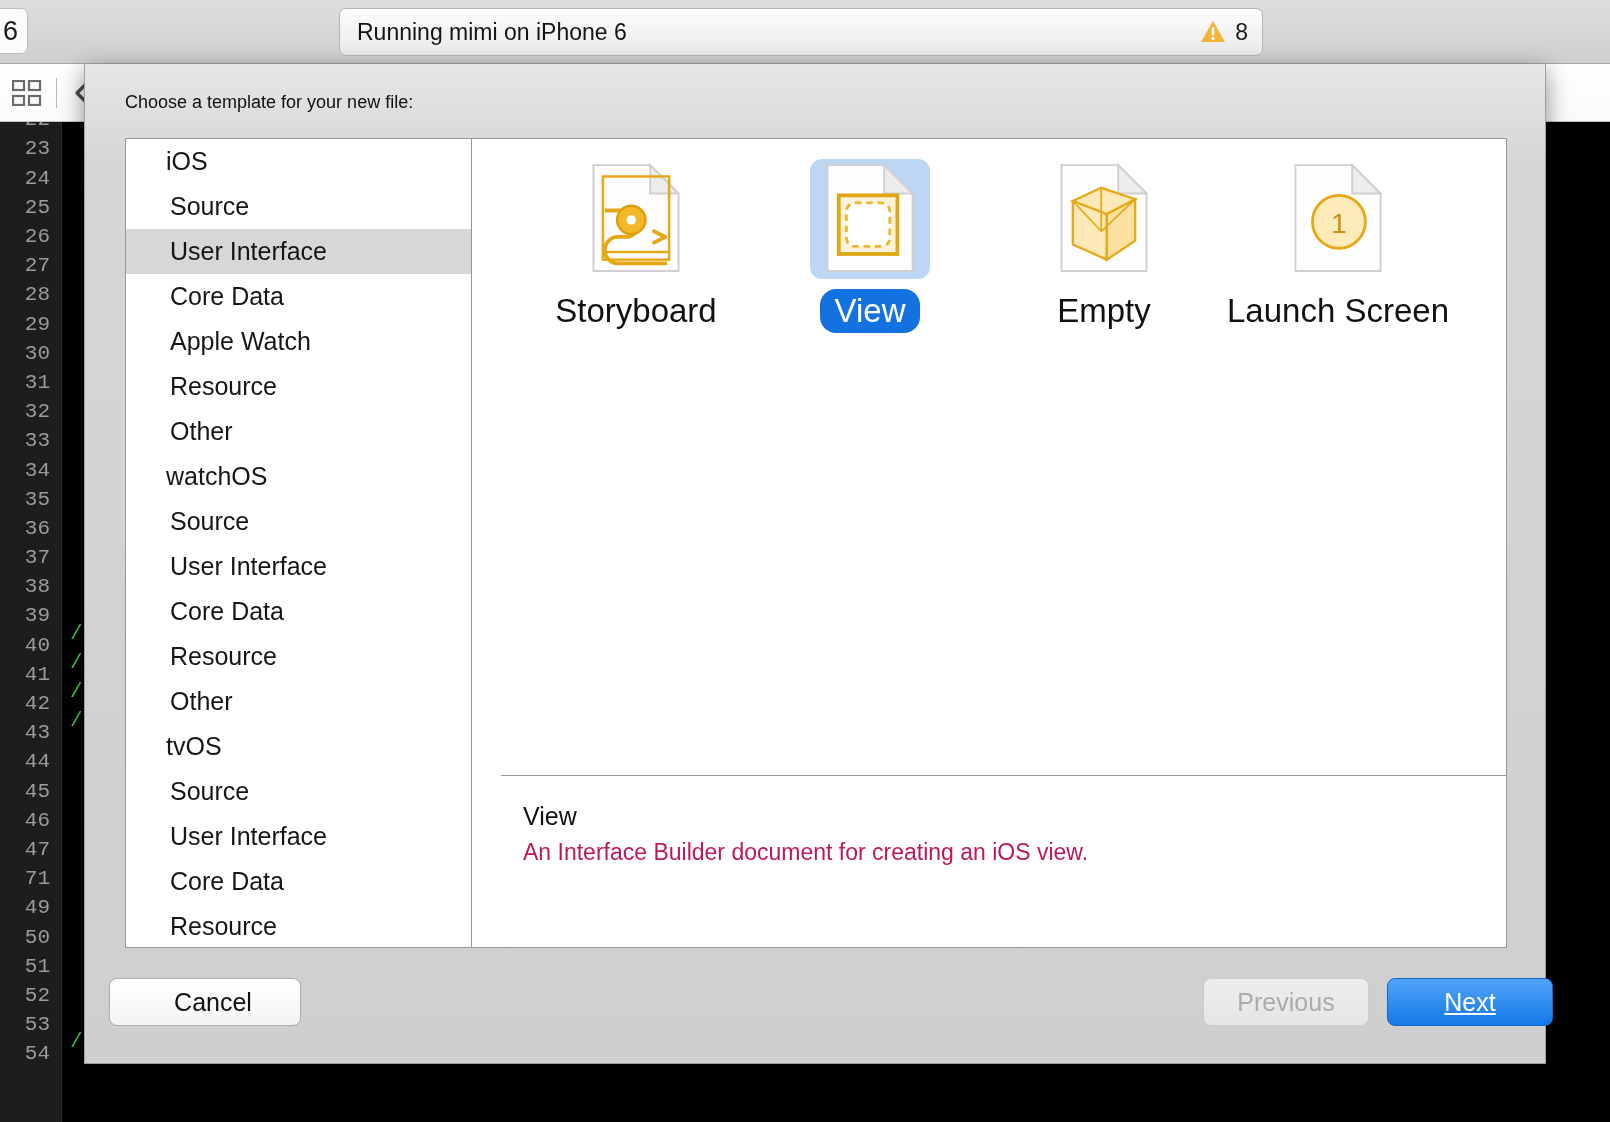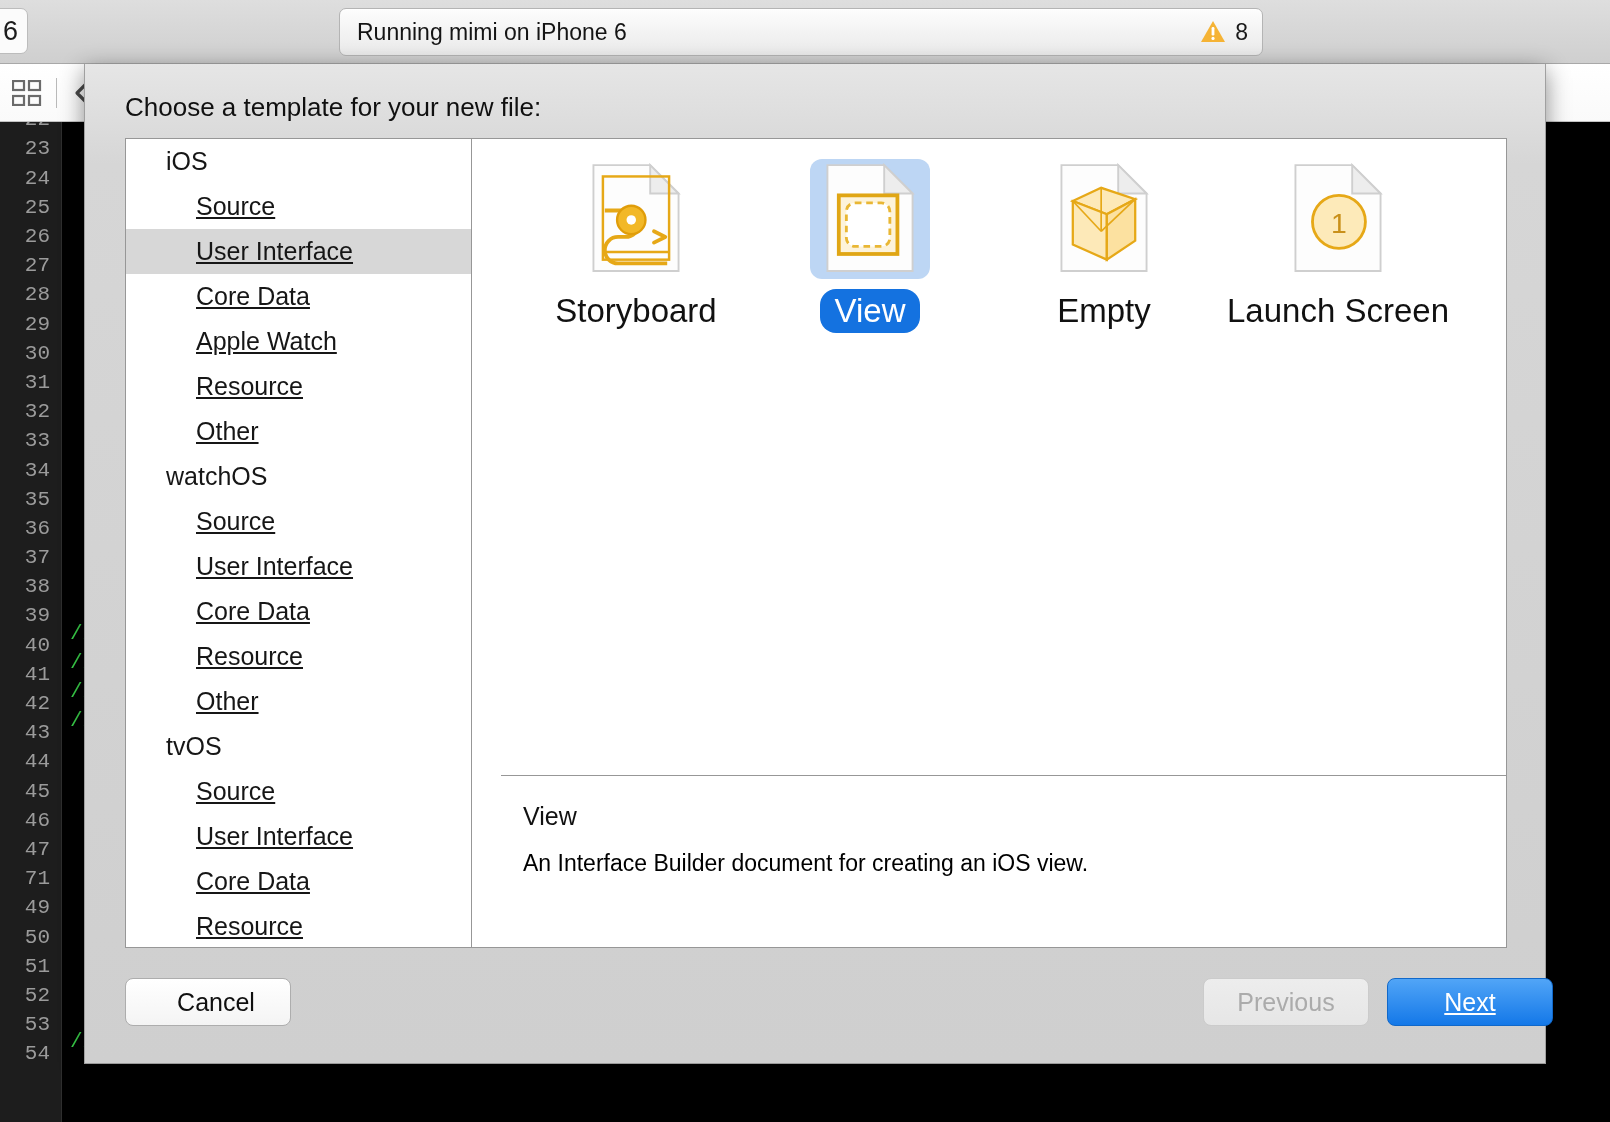--- a/index.html
+++ b/index.html
@@ -80,39 +80,39 @@
   
   .sheet {
     position: absolute; left: 84px; top: 64px; width: 1462px; height: 1000px;
     background: linear-gradient(to bottom,#e6e6e6 0%, #d6d6d6 10%, #cfcfcf 100%);
     border-left: 1px solid #a0a0a0; border-right: 1px solid #a0a0a0;
     border-bottom: 1px solid #9a9a9a;
     box-shadow: 0 6px 22px rgba(0,0,0,.45);
   }
   .sheet-title {
     position: absolute; left: 40px; top: 28px;
-    font-size: 26px; color: #101010;
+    font-size: 18px; color: #101010;
   }
   .content-box {
     position: absolute; left: 40px; top: 74px; width: 1382px; height: 810px;
     background: #fff; border: 1px solid #979797;
     display: flex; overflow: hidden; gap: 29px;
   }
 
   
   .cat-list {
     width: 346px; height: 100%; background: #fff;
     border-right: 1px solid #979797; overflow: hidden;
   }
   .cat-row {
     height: 45px; display: flex; align-items: center;
     font-size: 25px; color: #161616;
   }
   .cat-row.group { padding-left: 40px; }
-  .cat-row.child { padding-left: 70px; text-decoration: underline; }
+  .cat-row.child { padding-left: 44px; }
   .cat-row.selected { background: #d7d7d7; }
 
   
   .right-col { flex: 1; display: flex; flex-direction: column; }
   .tpl-area { flex: 1; position: relative; padding: 16px 0 0 0; }
   .tpl-grid {
     display: flex; padding-left: 18px; padding-top: 4px;
   }
   .tpl-cell {
     width: 234px; display: flex; flex-direction: column;
@@ -127,30 +127,30 @@
     margin-top: 10px; font-size: 33px; color: #111;
     padding: 3px 15px; border-radius: 16px; white-space: nowrap;
   }
   .tpl-cell.selected .tpl-label { background: #1472e0; color: #fff; }
 
   .desc-box {
     height: 172px; border-top: 1px solid #979797;
     background: #fff; padding: 26px 0 0 22px;
   }
   .desc-title { font-size: 25px; color: #111; }
-  .desc-text { margin-top: 19px; font-size: 23px; color: #000000; }
+  .desc-text { margin-top: 8px; font-size: 23px; color: #be185d; }
 
   
   .btn {
     position: absolute; font-size: 25px; border-radius: 8px;
     display: flex; align-items: center; justify-content: center;
     border: 1px solid #adadad;
   }
   .btn-cancel {
-    left: 40px; top: 914px; width: 166px; height: 48px;
+    left: 24px; top: 914px; width: 192px; height: 48px;
     background: linear-gradient(to bottom,#ffffff 0%,#f4f4f4 100%);
     color: #101010;
     padding-left: 16px;
   }
   .btn-prev {
     left: 1118px; top: 914px; width: 166px; height: 48px;
     background: linear-gradient(to bottom,#ededed 0%,#e6e6e6 100%);
     color: #ababab; border-color: #cbcbcb;
   }
   .btn-next {

